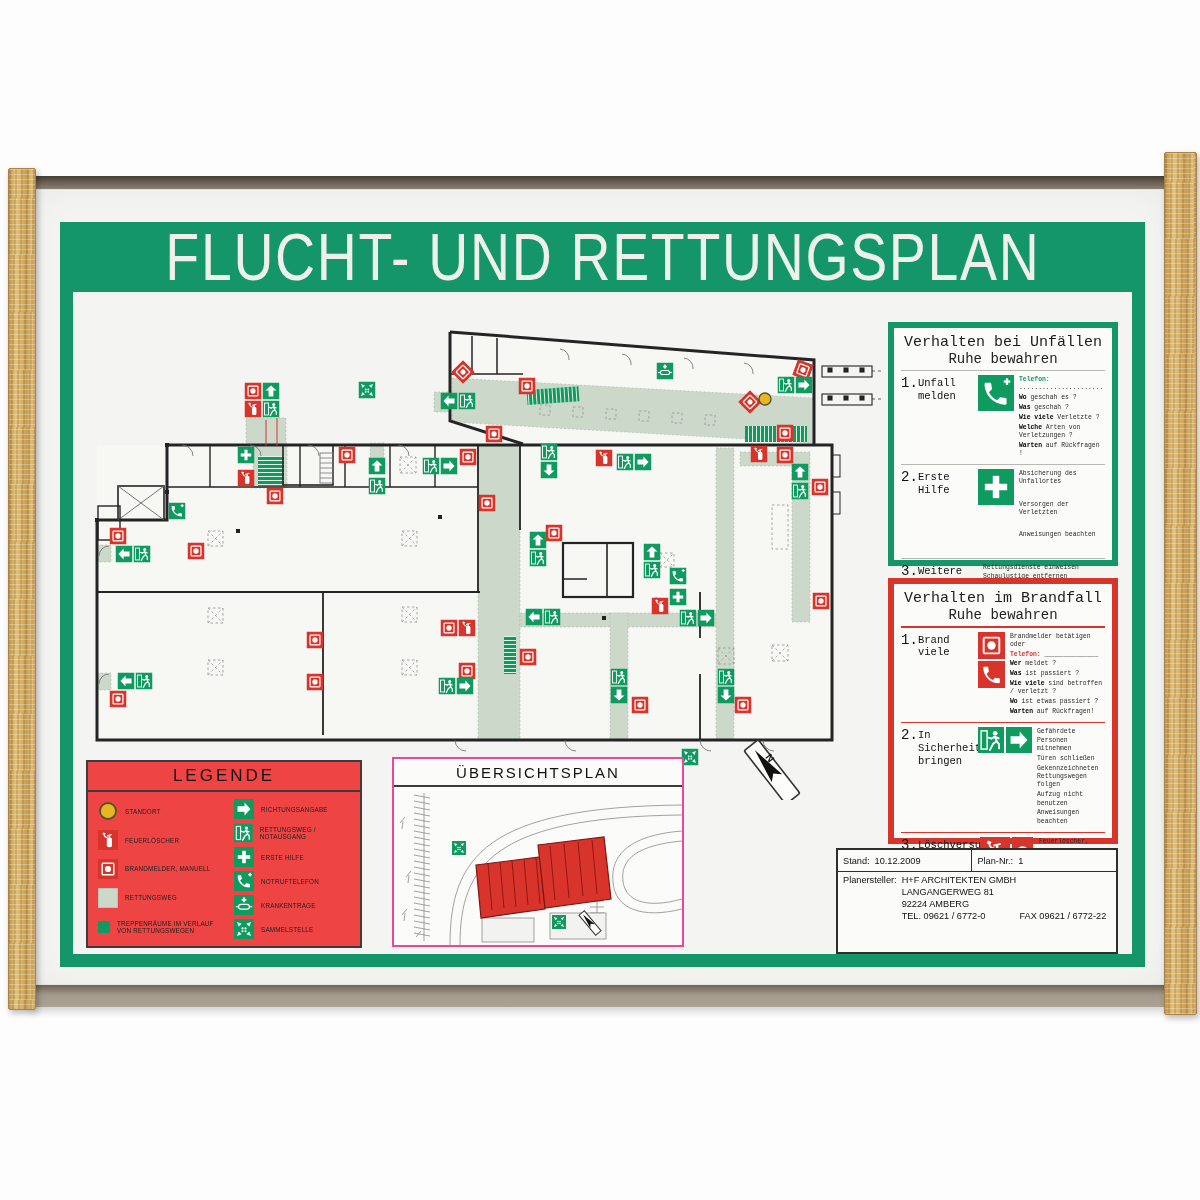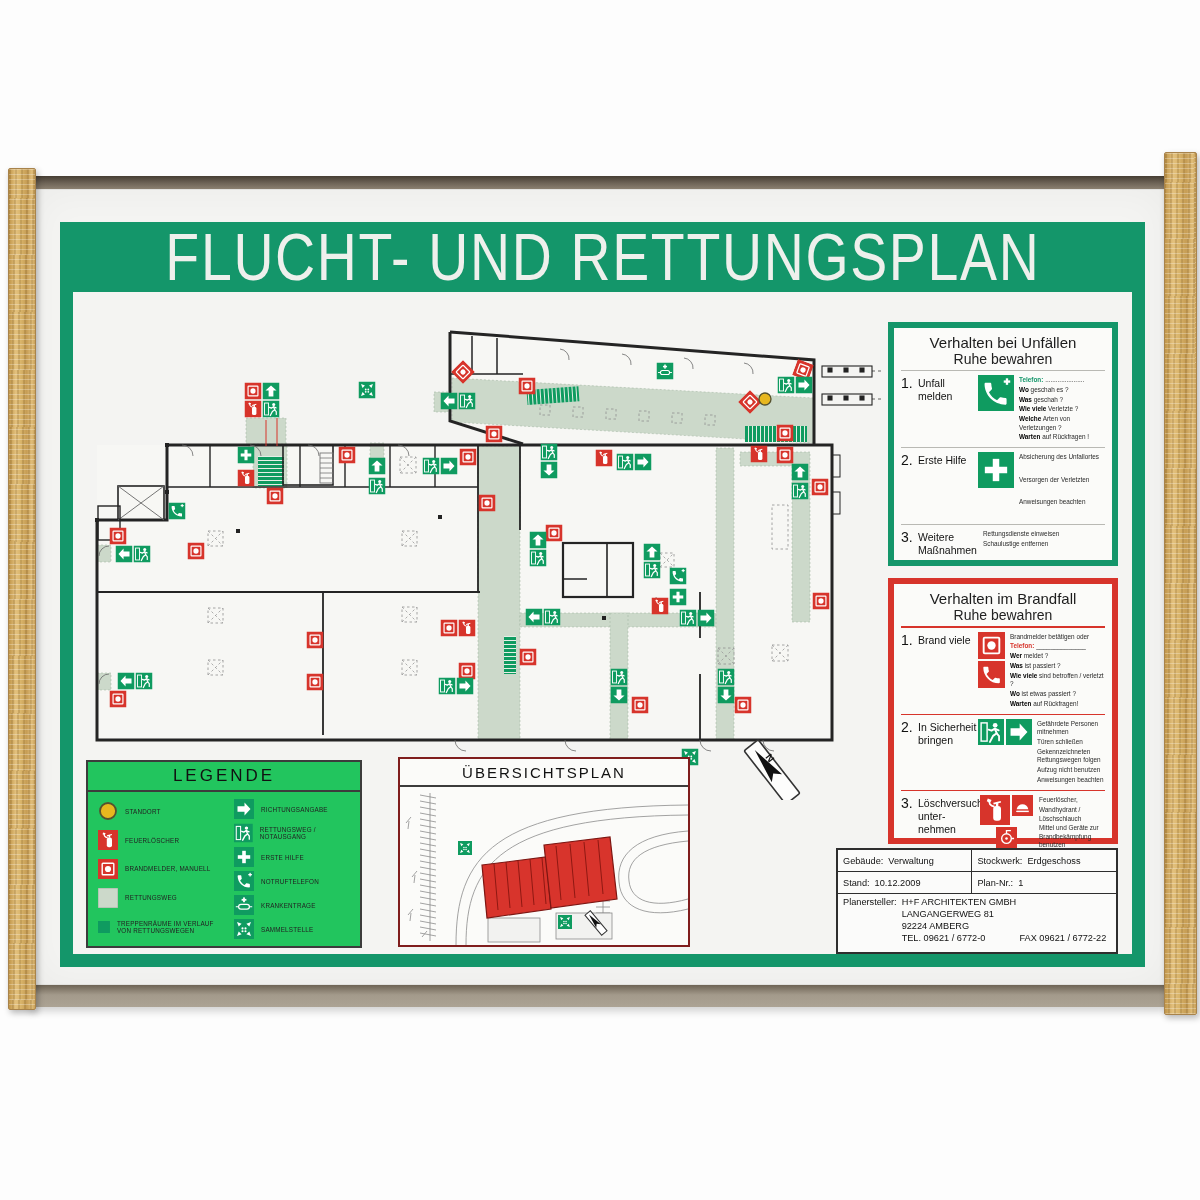--- a/index.html
+++ b/index.html
@@ -34,21 +34,21 @@
   .plan-frame{position:absolute;left:60px;top:222px;width:1085px;height:745px;
        border:13px solid var(--green);box-sizing:border-box;z-index:1;}
   .title-band{position:absolute;left:60px;top:222px;width:1085px;height:70px;
        background:var(--green);display:flex;align-items:center;justify-content:center;z-index:2;}
   .title-band span{font-size:66px;font-weight:400;color:#eef0ec;letter-spacing:2px;
        transform:scaleX(.84);white-space:nowrap;display:inline-block;}
   
   #floorplan{position:absolute;left:86px;top:300px;z-index:2;}
   
   .panel{position:absolute;box-sizing:border-box;background:#fbfbf9;z-index:3;
-       padding:2px 7px 2px 7px;}
+       padding:2px 7px 2px 7px;font-family:Liberation Mono, monospace;}
   .panel.gp{left:888px;top:322px;width:230px;height:244px;border:6px solid var(--green);}
   .panel.rp{left:888px;top:578px;width:230px;height:266px;border:6px solid var(--red);}
   .ptitle{font-size:15px;color:#1c1c1c;text-align:center;margin-top:4px;}
   .psub{font-size:14px;color:#222;text-align:center;margin:0 0 3px;}
   .sep{height:1px;background:#b9b9b4;margin:2px 0;}
   .rp .sep{background:var(--red);height:1.5px;}
   .step{display:flex;align-items:flex-start;padding:2px 0;}
   .num{font-size:14px;width:17px;flex:none;color:#111;}
   .lbl{font-size:10.5px;line-height:1.2;width:60px;flex:none;white-space:pre-line;
        padding-top:2px;color:#111;}
@@ -56,31 +56,31 @@
        align-content:flex-start;max-width:56px;margin-right:5px;}
   .icons.col{flex-direction:column;}
   .notes{flex:1;min-width:0;padding-top:1px;}
   .note{font-size:6.4px;line-height:1.3;color:#2a2a2a;margin-bottom:1.5px;}
   .note b{color:#000;}
   .gp .note.tel b{color:var(--green);}
   .rp .note.tel b{color:var(--red);}
   .notes.spread .note{margin-bottom:14px;}
   
   .legend{position:absolute;left:86px;top:760px;width:276px;height:188px;z-index:3;
-       border:2px solid #3c3c3c;background:#22c55e;box-sizing:border-box;}
+       border:2px solid #3c3c3c;background:#ef4444;box-sizing:border-box;}
   .legend .ltitle{height:28px;border-bottom:2px solid #3c3c3c;display:flex;
        align-items:center;justify-content:center;font-size:17px;letter-spacing:3px;color:#111;}
   .lcols{display:flex;height:calc(100% - 30px);}
   .lcol{flex:1;display:flex;flex-direction:column;justify-content:space-around;
        padding:5px 2px 5px 10px;}
   .lrow{display:flex;align-items:center;gap:7px;}
   .lrow .llab{font-size:6.3px;color:#222;letter-spacing:.2px;}
   
   .overview{position:absolute;left:392px;top:757px;width:292px;height:190px;z-index:3;
-       border:2px solid #7f1d1d;background:#fbfbf9;box-sizing:border-box;margin-left:6px;}
+       border:2px solid #ec4899;background:#fbfbf9;box-sizing:border-box;}
   .overview .otitle{height:26px;border-bottom:2px solid #3c3c3c;display:flex;
        align-items:center;justify-content:center;font-size:15px;letter-spacing:2px;color:#111;}
   
   .info{position:absolute;left:836px;top:848px;width:282px;height:106px;z-index:3;
        border:2px solid #2e2e2e;background:#fbfbfa;box-sizing:border-box;
        display:flex;flex-direction:column;font-size:9.2px;color:#111;}
   .irow{border-bottom:1.5px solid #2e2e2e;display:flex;align-items:center;height:21px;flex:none;}
   .irow:last-child{border-bottom:none;flex:1;align-items:flex-start;padding-top:3px;}
   .icell{display:flex;align-items:center;padding:0 5px;gap:5px;height:100%;box-sizing:border-box;}
   .icell.half1{width:48%;}
@@ -777,30 +777,20 @@
       <g transform="translate(196,136) rotate(-40)">
         <rect x="-3.5" y="-13" width="7" height="26" fill="#fff" stroke="#333" stroke-width="1"></rect>
         <polygon points="0,-11 3,4 0,1 -3,4" fill="#111"></polygon>
       </g>
     </svg>
   </div>
 
   <div class="info">
     <div class="irow">
       <div class="icell half1">
-        <span class="ilab">Gebäude:</span>
-        <span>Verwaltung</span>
-      </div>
-      <div class="icell half2">
-        <span class="ilab">Stockwerk:</span>
-        <span>Erdgeschoss</span>
-      </div>
-    </div>
-    <div class="irow">
-      <div class="icell half1">
         <span class="ilab">Stand:</span>
         <span>10.12.2009</span>
       </div>
       <div class="icell half2">
         <span class="ilab">Plan-Nr.:</span>
         <span>1</span>
       </div>
     </div>
     <div class="irow">
       <div class="icell" style="align-items:flex-start;">

